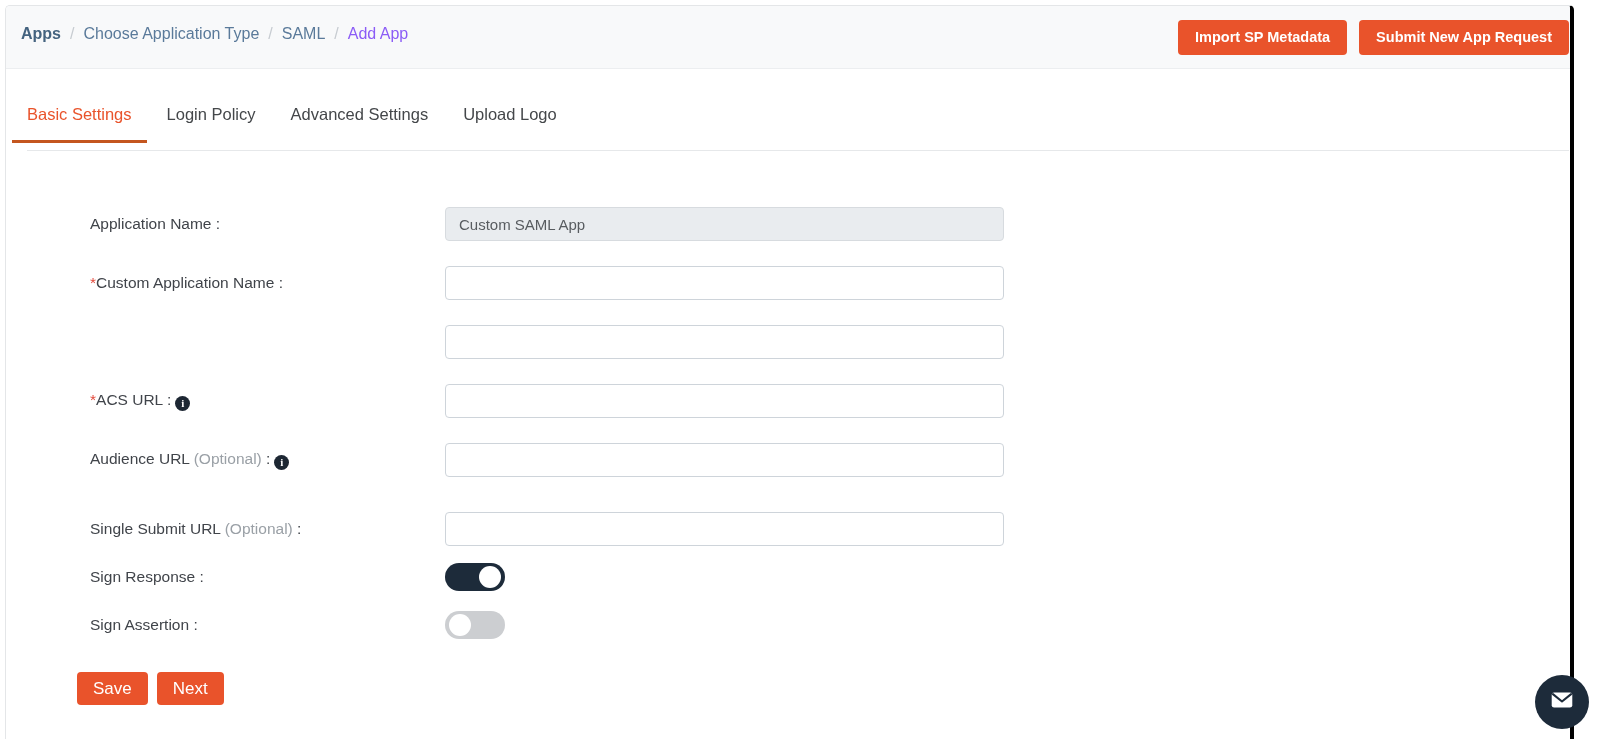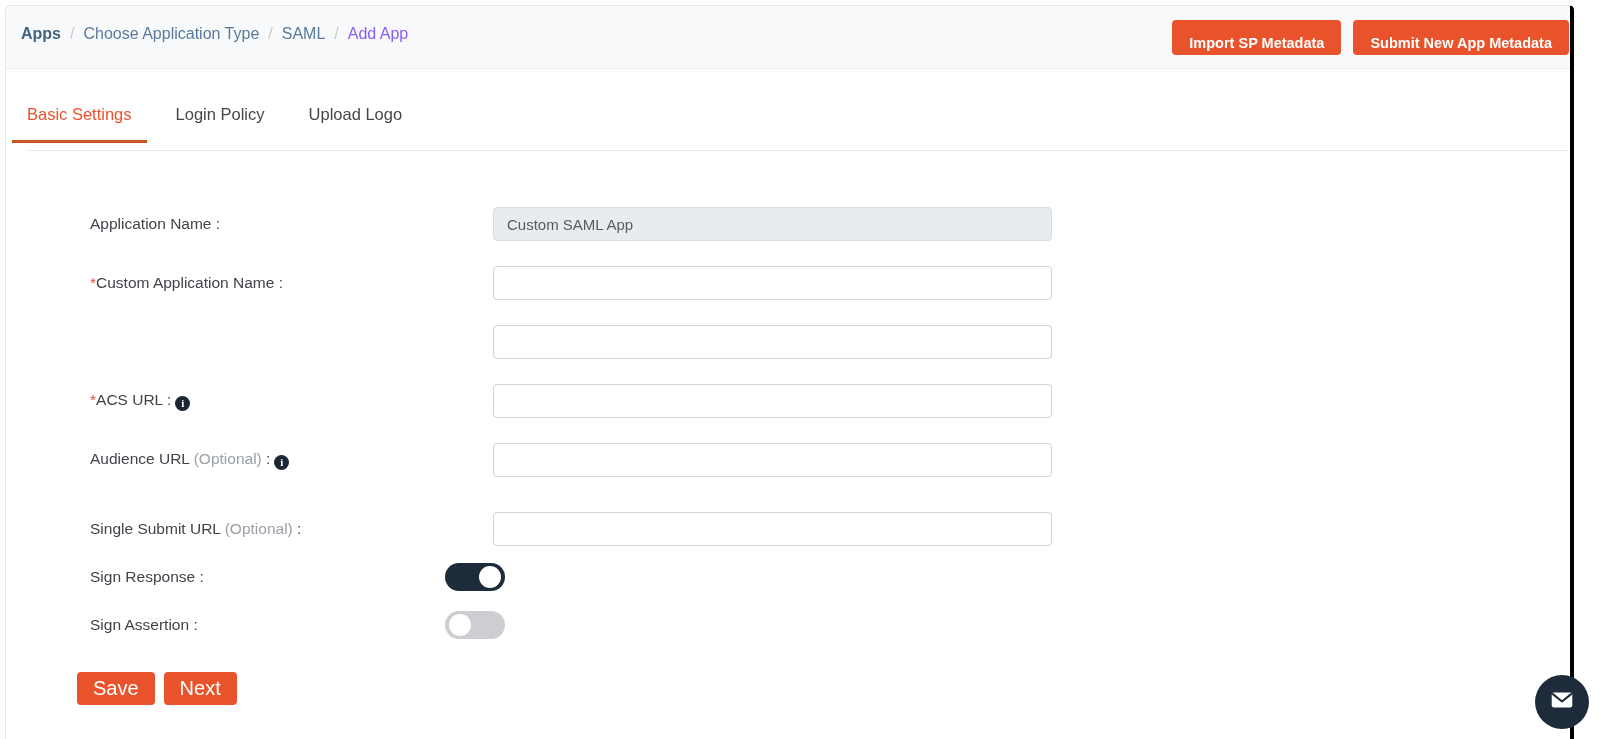--- a/index.html
+++ b/index.html
@@ -80,42 +80,42 @@
     gap: 12px;
   }
   .btn-orange {
     background: #e9532b;
     color: #ffffff;
     border: none;
     border-radius: 4px;
     font-family: "Liberation Sans", sans-serif;
     font-size: 14.5px;
     font-weight: 700;
-    padding: 6px 17px;
+    padding: 0 17px;
     height: 35px;
     line-height: 35px;
     cursor: pointer;
     white-space: nowrap;
   }
 
   
   .tabs {
     position: absolute;
     left: 0;
     top: 63px;
     width: 1581px;
     height: 82px;
   }
   .tabs-row {
     position: absolute;
     left: 21px;
     top: 36px;
     display: flex;
     align-items: flex-end;
-    gap: 9px;
+    gap: 0;
   }
   .tab {
     font-size: 16.5px;
     color: #44474a;
     padding: 0 0 19px 0;
     margin-right: 35px;
     cursor: pointer;
     white-space: nowrap;
     position: relative;
   }
@@ -188,21 +188,20 @@
     width: 559px;
     height: 34px;
     border: 1px solid #ced4da;
     border-radius: 4px;
     background: #ffffff;
     font-family: "Liberation Sans", sans-serif;
     font-size: 15px;
     color: #3c4043;
     padding: 0 13px;
     outline: none;
-    margin-left: 48px;
   }
   .field.disabled {
     background: #e9ecef;
     color: #585c60;
     border-color: #d7dbdf;
   }
   .field::placeholder { color: #b7bcc1; }
 
   
   .toggle {
@@ -233,21 +232,21 @@
     top: 666px;
     display: flex;
     gap: 9px;
   }
   .btn-sm {
     background: #e9532b;
     color: #ffffff;
     border: none;
     border-radius: 4px;
     font-family: "Liberation Sans", sans-serif;
-    font-size: 20px;
+    font-size: 17px;
     font-weight: 400;
     height: 33px;
     padding: 0 16px;
     cursor: pointer;
   }
 
   
   .chat-fab {
     position: absolute;
     right: 14px;
@@ -276,28 +275,29 @@
         <span class="crumb-sep">/</span>
         <span class="crumb-link">Choose Application Type</span>
         <span class="crumb-sep">/</span>
         <span class="crumb-link">SAML</span>
         <span class="crumb-sep">/</span>
         <span class="crumb-current">Add App</span>
       </div>
 
       <div class="header-actions">
         <button class="btn-orange">Import SP Metadata</button>
-        <button class="btn-orange">Submit New App Metadata</button>
+        <button class="btn-orange">Submit New App Request</button>
       </div>
     </div>
 
     <div class="tabs">
       <div class="tabs-row">
         <div class="tab active">Basic Settings</div>
         <div class="tab">Login Policy</div>
+        <div class="tab">Advanced Settings</div>
         <div class="tab">Upload Logo</div>
       </div>
       <div class="tabs-underline"></div>
     </div>
 
     <div class="form">
 
       <div class="row" style="top:56px;height:34px;">
         <div class="label">
           <span>Application Name :</span>

